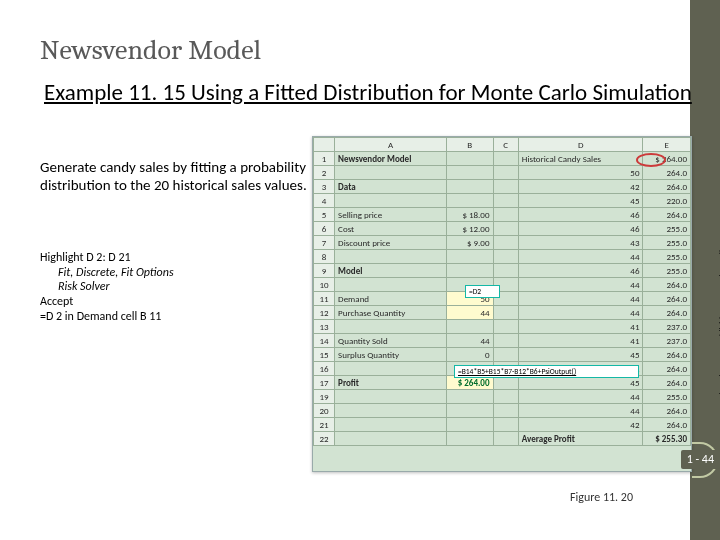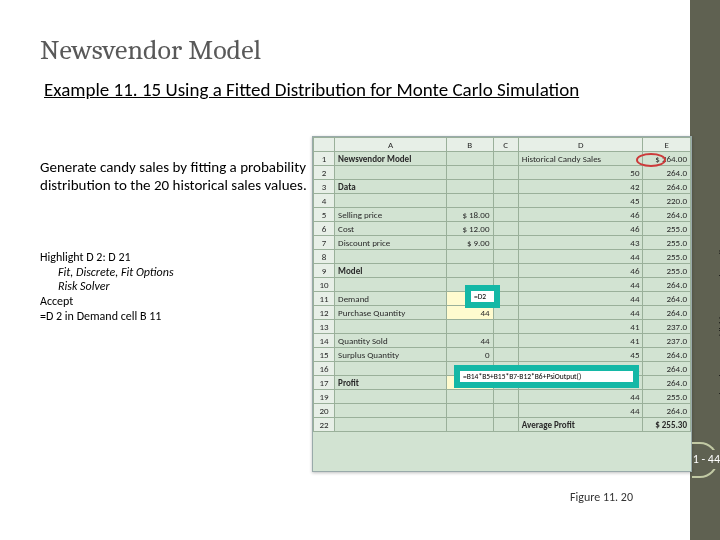--- a/index.html
+++ b/index.html
@@ -21,21 +21,21 @@
   .title {
     position: absolute;
     left: 40px; top: 34px;
     font-size: 28px;
     color: #595959;
     font-family: Cambria, Georgia, serif;
   }
   .subtitle {
     position: absolute;
     left: 44px; top: 78px;
-    font-size: 19px;
+    font-size: 23px;
     color: #000;
     text-decoration: underline;
     font-family: Calibri, Arial, sans-serif;
   }
   .para1 {
     position: absolute;
     left: 40px; top: 158px;
     width: 270px;
     font-size: 15px;
     line-height: 1.22;
@@ -55,21 +55,21 @@
     left: 570px; top: 490px;
     font-size: 12px;
     color: #333;
   }
   .pagebadge {
     position: absolute;
     right: 0; top: 450px;
     background: #5f6151;
     color: #fff;
     font-size: 12px;
-    padding: 3px 0;
+    padding: 3px 6px;
     border-radius: 2px;
     line-height: 1.1;
   }
   .vtext {
     position: absolute;
     right: 4px; top: 250px;
     transform: rotate(-90deg);
     transform-origin: right top;
     font-size: 9px;
     color: #111;
@@ -116,27 +116,27 @@
   .ss .colD { width: 118px; }
   .ss .colE { width: 45px; text-align: right; }
   .ss .left { text-align: left; }
   .ss .right { text-align: right; }
   .ss .bold { font-weight: bold; }
   .ss .hl { background: #fffbcf; }
   .ss .green { color: #006d2c; font-weight: bold; }
   .formula-box {
     position: absolute;
     background: #fff;
-    border: 6px solid #14b8a6;
+    border: 1px solid #14b8a6;
     font-size: 7.5px;
     padding: 1px 3px;
     color: #000;
   }
   .fb1 { left: 465px; top: 285px; width: 35px; }
-  .fb2 { left: 454px; top: 365px; width: 185px; }
+  .fb2 { left: 454px; top: 365px; width: 185px; text-decoration: underline; }
   .circle {
     position: absolute;
     border: 2px solid #cc3a3a;
     border-radius: 50%;
     width: 30px; height: 14px;
     left: 636px; top: 153px;
   }
   .bracket {
     position: absolute;
     right: 2px; top: 442px;
@@ -331,20 +331,28 @@
         </tr>
         <tr>
           <th class="rowh">20</th>
           <td class="left"></td>
           <td class="right"></td>
           <td></td>
           <td class="right">44</td>
           <td class="right">264.0</td>
         </tr>
         <tr>
+          <th class="rowh">21</th>
+          <td class="left"></td>
+          <td class="right"></td>
+          <td></td>
+          <td class="right">42</td>
+          <td class="right">264.0</td>
+        </tr>
+        <tr>
           <th class="rowh">22</th>
           <td class="left"></td>
           <td class="right"></td>
           <td></td>
           <td class="left bold">Average Profit</td>
           <td class="right bold">$ 255.30</td>
         </tr>
       </tbody>
   </table>
 </div>

